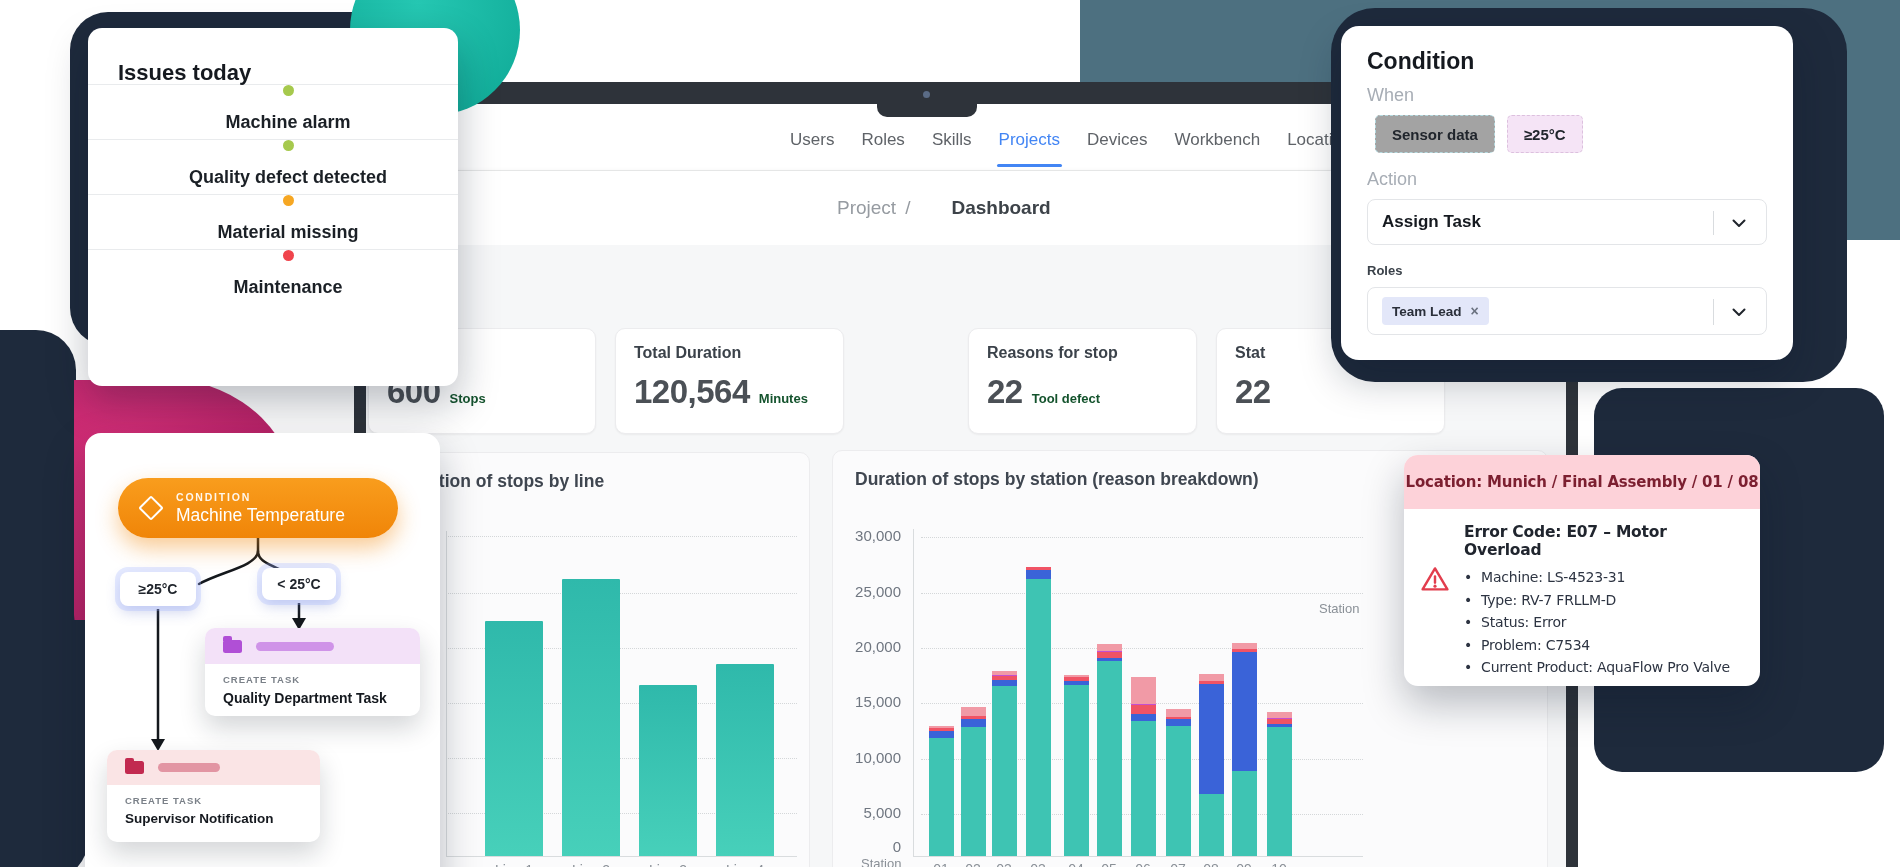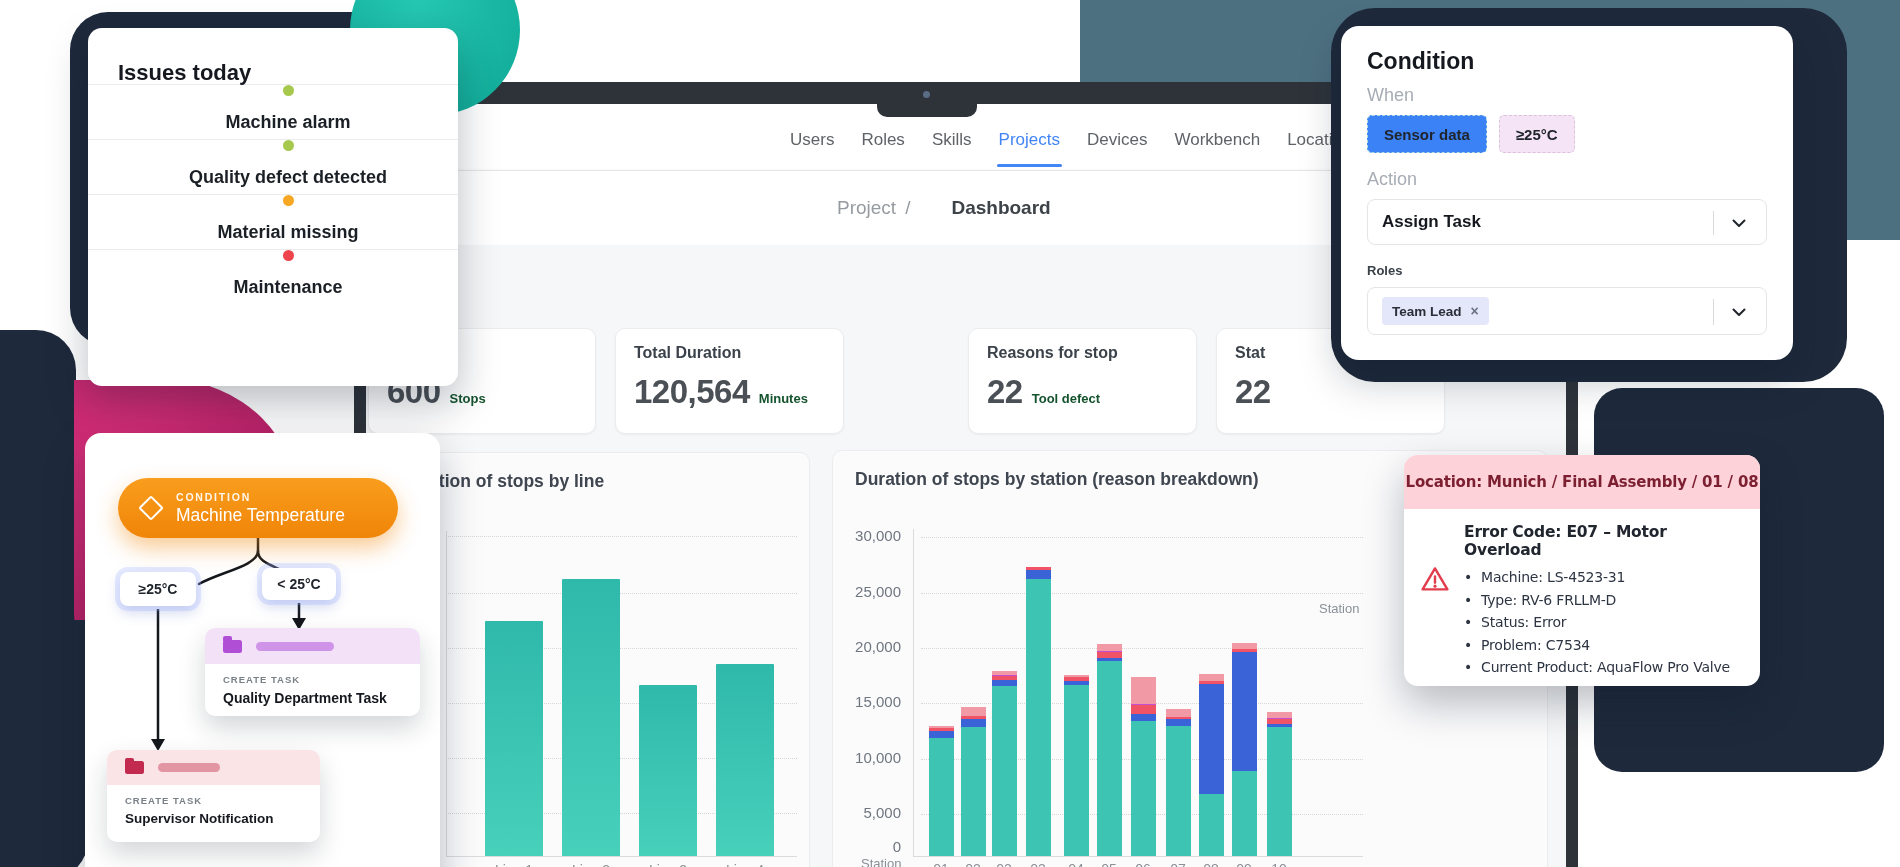--- a/index.html
+++ b/index.html
@@ -70,21 +70,21 @@
   .issue-label{font-size:18px;font-weight:600;color:#1b2026;}
 
   
   .cond-navy{left:1331px;top:8px;width:516px;height:374px;border-radius:44px;}
   .cond-card{left:1341px;top:26px;width:452px;height:334px;border-radius:18px;box-sizing:border-box;padding:22px 26px;}
   .cond-title{font-size:23px;font-weight:700;color:#15191f;}
   .cond-sub{font-size:18px;color:#a7adb5;margin-top:10px;}
   .chip-row{display:flex;gap:12px;margin-top:9px;}
   .chip{height:38px;display:flex;align-items:center;padding:0 16px;border-radius:5px;
         font-size:15px;font-weight:600;color:#20252c;box-sizing:border-box;}
-  .chip-cyan{background:#3b82f6;border:1px dashed #b3d8de;}
+  .chip-cyan{background:#a3a3a3;border:1px dashed #b3d8de;margin-left:8px;}
   .chip-violet{background:#f5e4f6;border:1px dashed #dcc0de;}
   .cond-select{position:relative;margin-top:9px;height:46px;border:1px solid #e3e5e8;border-radius:8px;background:#fff;
                display:flex;align-items:center;padding:0 14px;box-sizing:border-box;}
   .select-text{font-size:17px;font-weight:600;color:#15191f;}
   .select-div{position:absolute;right:52px;top:11px;width:1px;height:24px;background:#d9dcdf;}
   .select-chev{position:absolute;right:20px;top:19px;}
   .roles-label{font-size:13px;font-weight:700;color:#3a4149;margin-top:18px;}
   .role-chip{background:#e3e7f9;border-radius:4px;height:28px;display:flex;align-items:center;gap:9px;
              padding:0 10px;font-size:13.5px;font-weight:600;color:#2a2f3a;}
   .role-x{color:#6b7280;font-size:14px;cursor:pointer;}
@@ -415,21 +415,21 @@
         <svg width="30" height="28" viewBox="0 0 24 23">
           <path d="M12 2.8 L22.2 20 H1.8 Z" fill="none" stroke="#e23d4d" stroke-width="2" stroke-linejoin="round"></path>
           <line x1="12" y1="9.5" x2="12" y2="14.5" stroke="#e23d4d" stroke-width="2" stroke-linecap="round"></line>
           <circle cx="12" cy="17.4" r="1.3" fill="#e23d4d"></circle>
         </svg>
       </div>
       <div class="loc-text">
         <div class="loc-err">Error Code: E07 – Motor Overload</div>
         <ul class="loc-list" id="loc-list">
             <li>Machine: LS-4523-31</li>
-            <li>Type: RV-6 FRLLM-D</li>
+            <li>Type: RV-7 FRLLM-D</li>
             <li>Status: Error</li>
             <li>Problem: C7534</li>
             <li>Current Product: AquaFlow Pro Valve</li>
           </ul>
       </div>
     </div>
   </div>
 
 </div>
 

